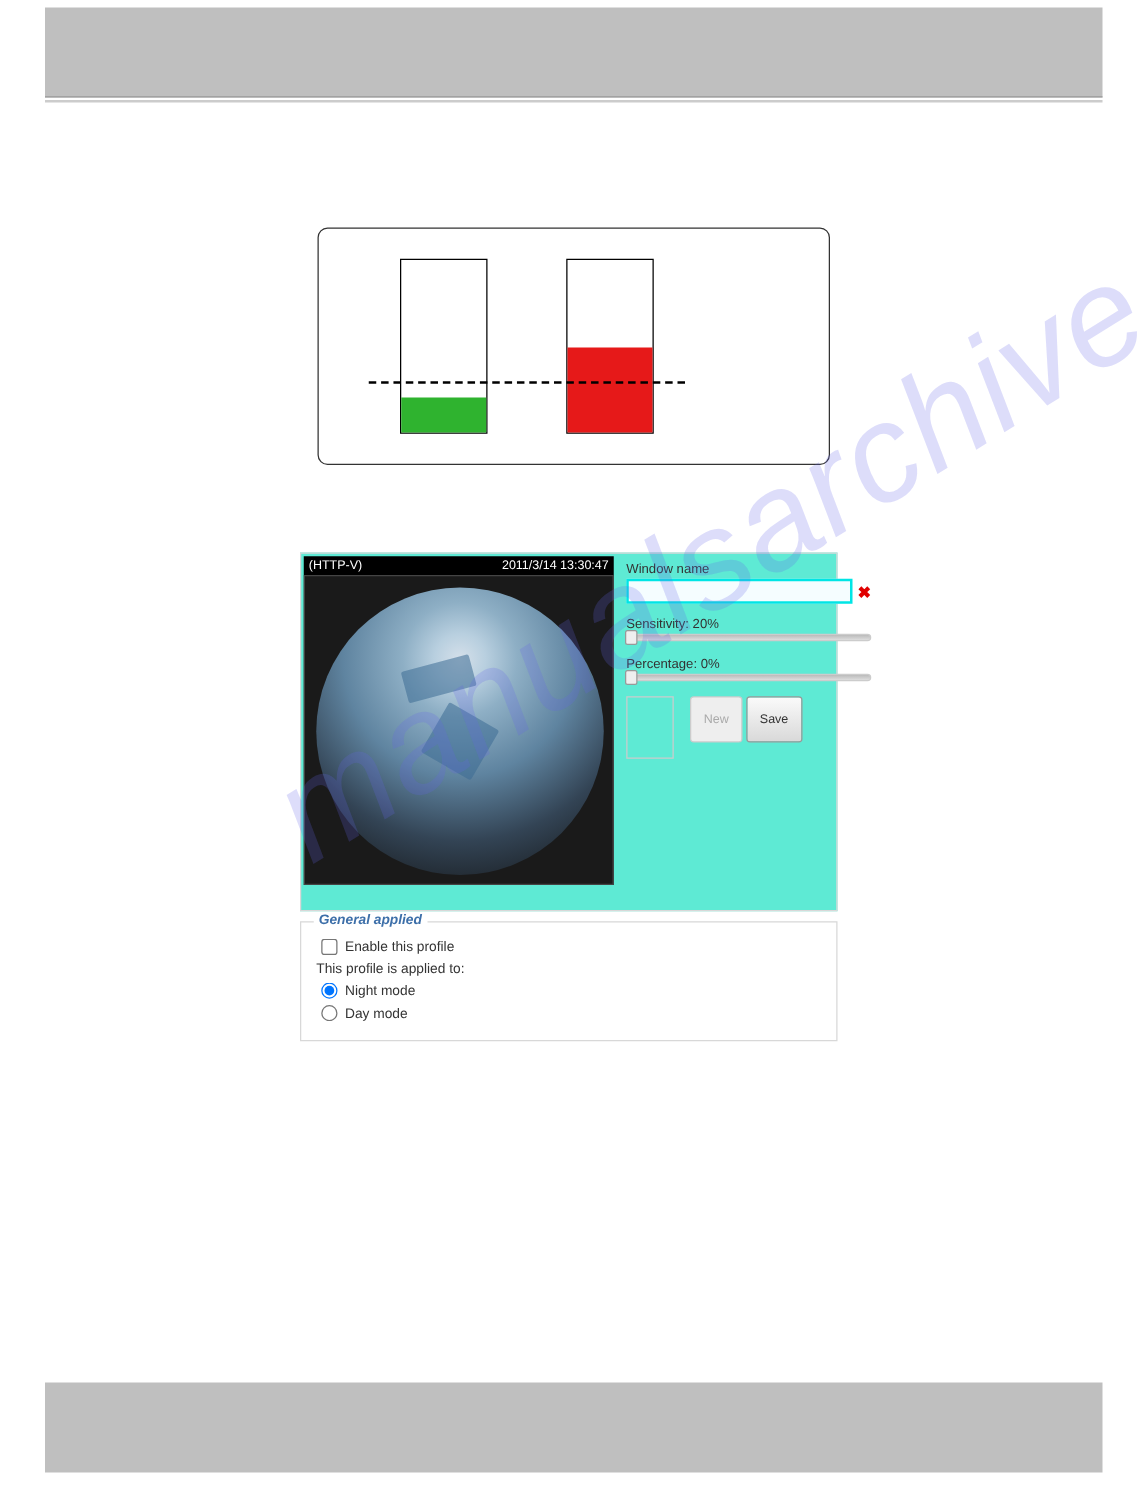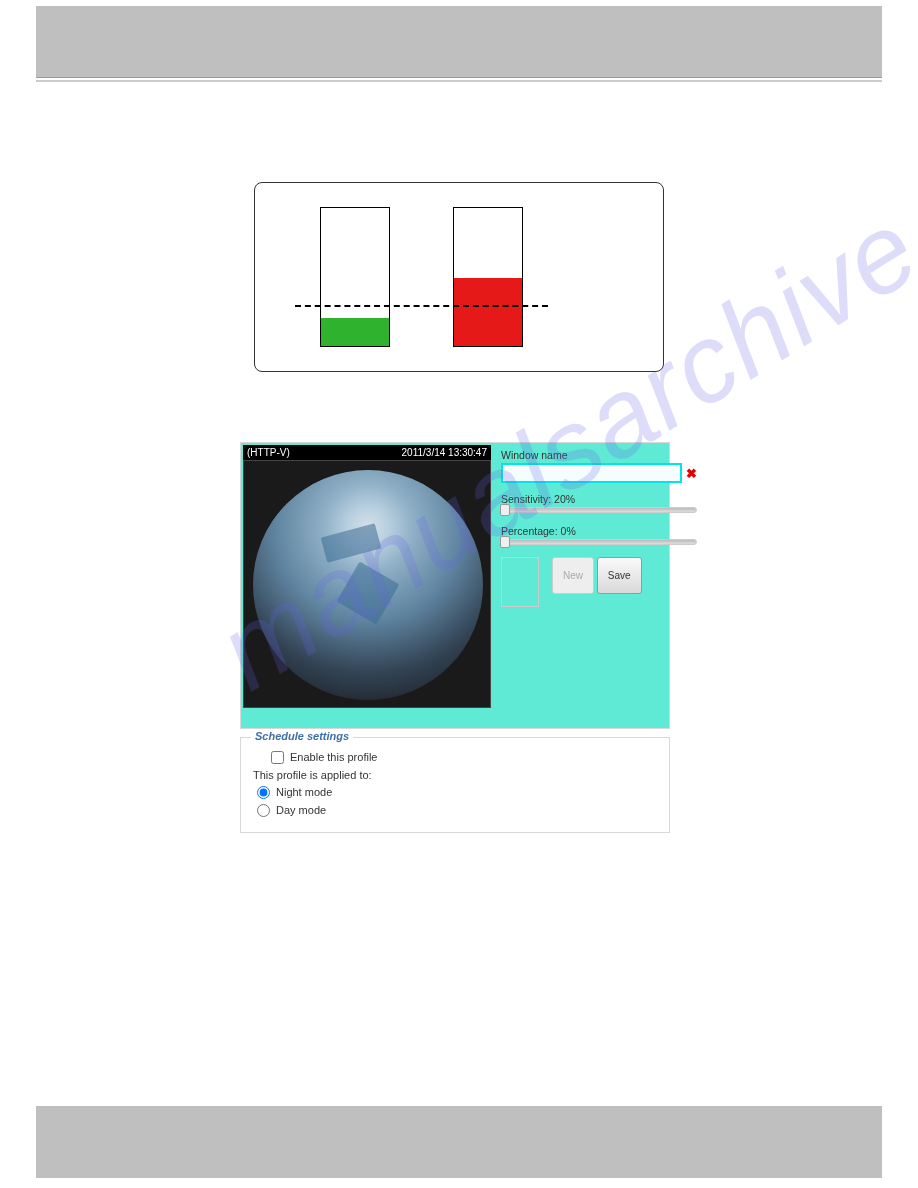--- a/index.html
+++ b/index.html
@@ -171,21 +171,21 @@
     position: absolute;
     top: -8px;
     left: 10px;
     background: #fff;
     padding: 0 4px;
     color: #3d6fa9;
     font-style: italic;
     font-weight: bold;
     font-size: 11px;
   }
-  .gb-row { display: flex; gap: 6px; margin: 5px 0 5px 18px; }
+  .gb-row { display: flex; align-items: center; gap: 6px; margin: 5px 0 5px 4px; }
   .gb-row.indent { margin-left: 4px; }
   .gb-text { margin: 4px 0 4px 0; }
   .footer-buttons {
     width: 430px;
     margin: 0 0 0 204px;
     text-align: right;
   }
   .footer-buttons .btn { width: 78px; text-align: center; margin-left: 4px; }
   .bottom-bar {
     position: absolute;
@@ -261,21 +261,21 @@
         <div class="thumb-preview"></div>
         <div class="btn-row">
           <span class="btn disabled">New</span>
           <span class="btn">Save</span>
         </div>
       </div>
     </div>
   </div>
 
   <div class="general-box">
-    <div class="legend">Schedule settings</div>
+    <div class="legend">General applied</div>
 
     <div class="gb-row">
       <input type="checkbox" style="">
       <span>Enable this profile</span>
     </div>
 
     <div class="gb-text">This profile is applied to:</div>
 
     <div class="gb-row indent">
       <input type="radio" name="mode" checked="" style="">

